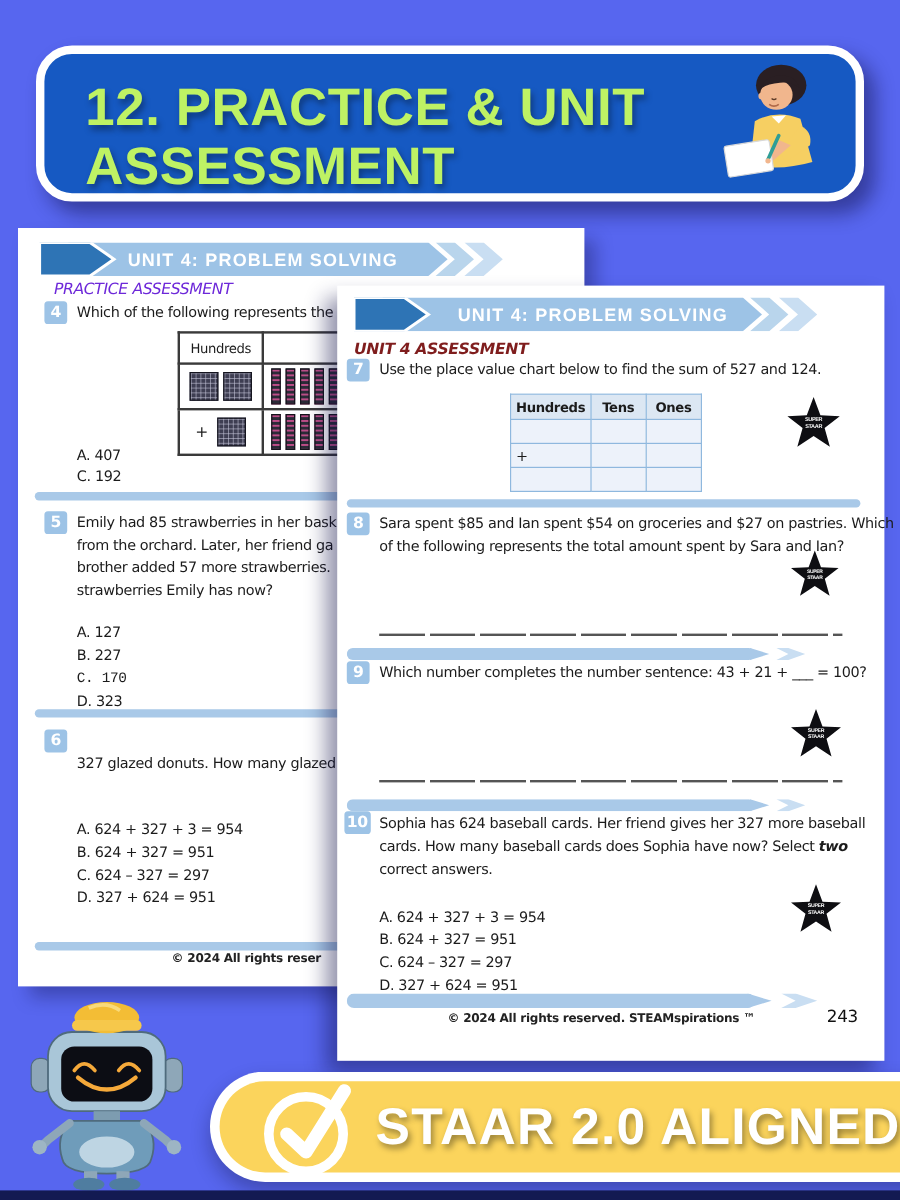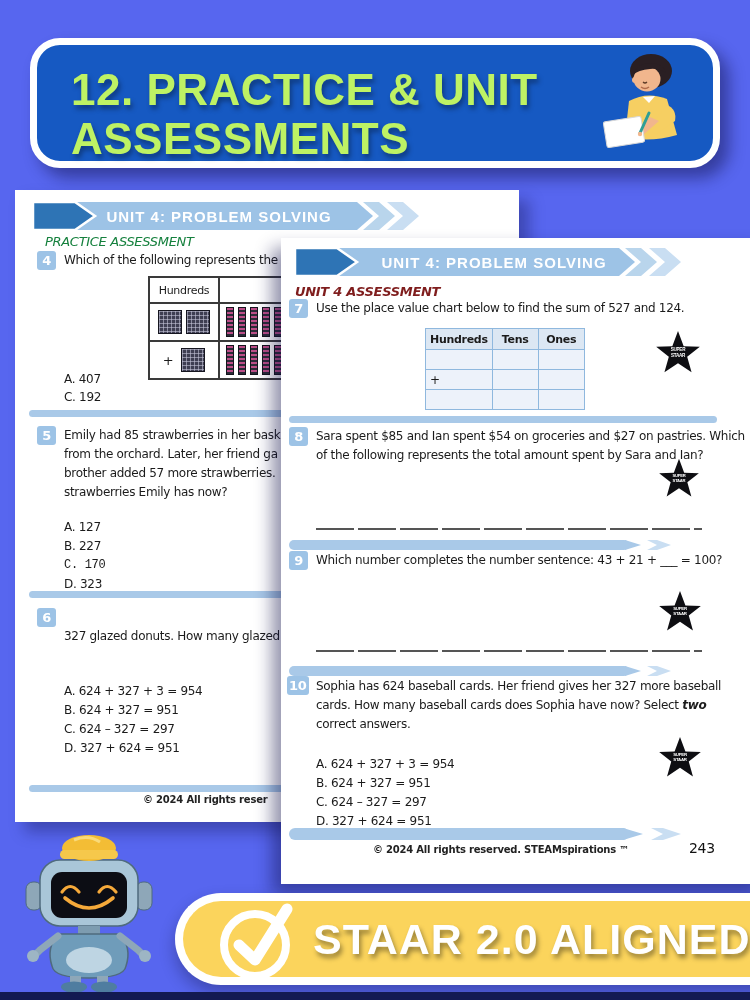--- a/index.html
+++ b/index.html
@@ -20,22 +20,22 @@
     font-size:44px;line-height:49px;letter-spacing:.5px;
     text-shadow:2px 4px 5px rgba(0,0,0,.35);
     margin-top:10px;
   }
 
   
   .page{position:absolute;background:#ffffff;}
   .p1{left:15px;top:190px;width:472px;height:632px;box-shadow:10px 10px 14px rgba(15,15,70,.35);}
   .p2{left:281px;top:238px;width:456px;height:646px;box-shadow:-9px 10px 16px rgba(15,15,70,.45);}
   .ws{font-family:"DejaVu Sans","Liberation Sans",sans-serif;font-size:12px;
-      color:#1b1b1b;letter-spacing:-0.3px;padding-left:32px;}
-  .section-label{font-style:italic;font-size:13px;color:#15803d;}
+      color:#1b1b1b;letter-spacing:-0.3px;}
+  .section-label{font-style:italic;font-size:13px;color:#6d28d9;}
   .section-label.bold{font-weight:bold;color:#7f1d1d;}
   .qnum{
     position:absolute;min-width:19px;height:19px;padding:0 2px;background:#9DC3E6;
     color:#fff;font-weight:bold;font-size:13px;text-align:center;line-height:19px;
     border-radius:3px;box-sizing:border-box;
   }
   .boldit{font-weight:bold;font-style:italic;}
 
   
   table.t4{border-collapse:collapse;position:absolute;left:133px;top:86px;}
@@ -90,21 +90,21 @@
   .navy-bar{position:absolute;left:0;top:992px;width:750px;height:8px;background:#131A52;}
 </style>
 </head>
 <body>
 
 <div id="canvas">
 
   <div class="title-banner">
     <div class="title-text">
       <div>12. PRACTICE &amp; UNIT</div>
-      <div>ASSESSMENTS</div>
+      <div>ASSESSMENT</div>
     </div>
 
     <svg class="abs" style="left:560px;top:4px;" width="104" height="108" viewBox="0 0 104 108">
       <ellipse cx="54" cy="22" rx="21" ry="17" fill="#2a1f23"></ellipse>
       <ellipse cx="50" cy="30" rx="13.5" ry="12.5" fill="#f1b68d"></ellipse>
       <path d="M36,26 q4,-12 18,-12 q12,0 15,10 q-8,-5 -16,-4 q-12,1 -17,6 z" fill="#2a1f23"></path>
       <circle cx="38" cy="31" r="3" fill="#f1b68d"></circle>
       <path d="M46,33 q2,2 4,0" stroke="#5d3b27" stroke-width="1.2" fill="none"></path>
       <path d="M44,38 q4,3 8,0" stroke="#b06a4a" stroke-width="1.5" fill="none"></path>
       <path d="M32,52 q18,-10 38,-2 l10,36 q-28,8 -52,2 z" fill="#f6cf62"></path>

